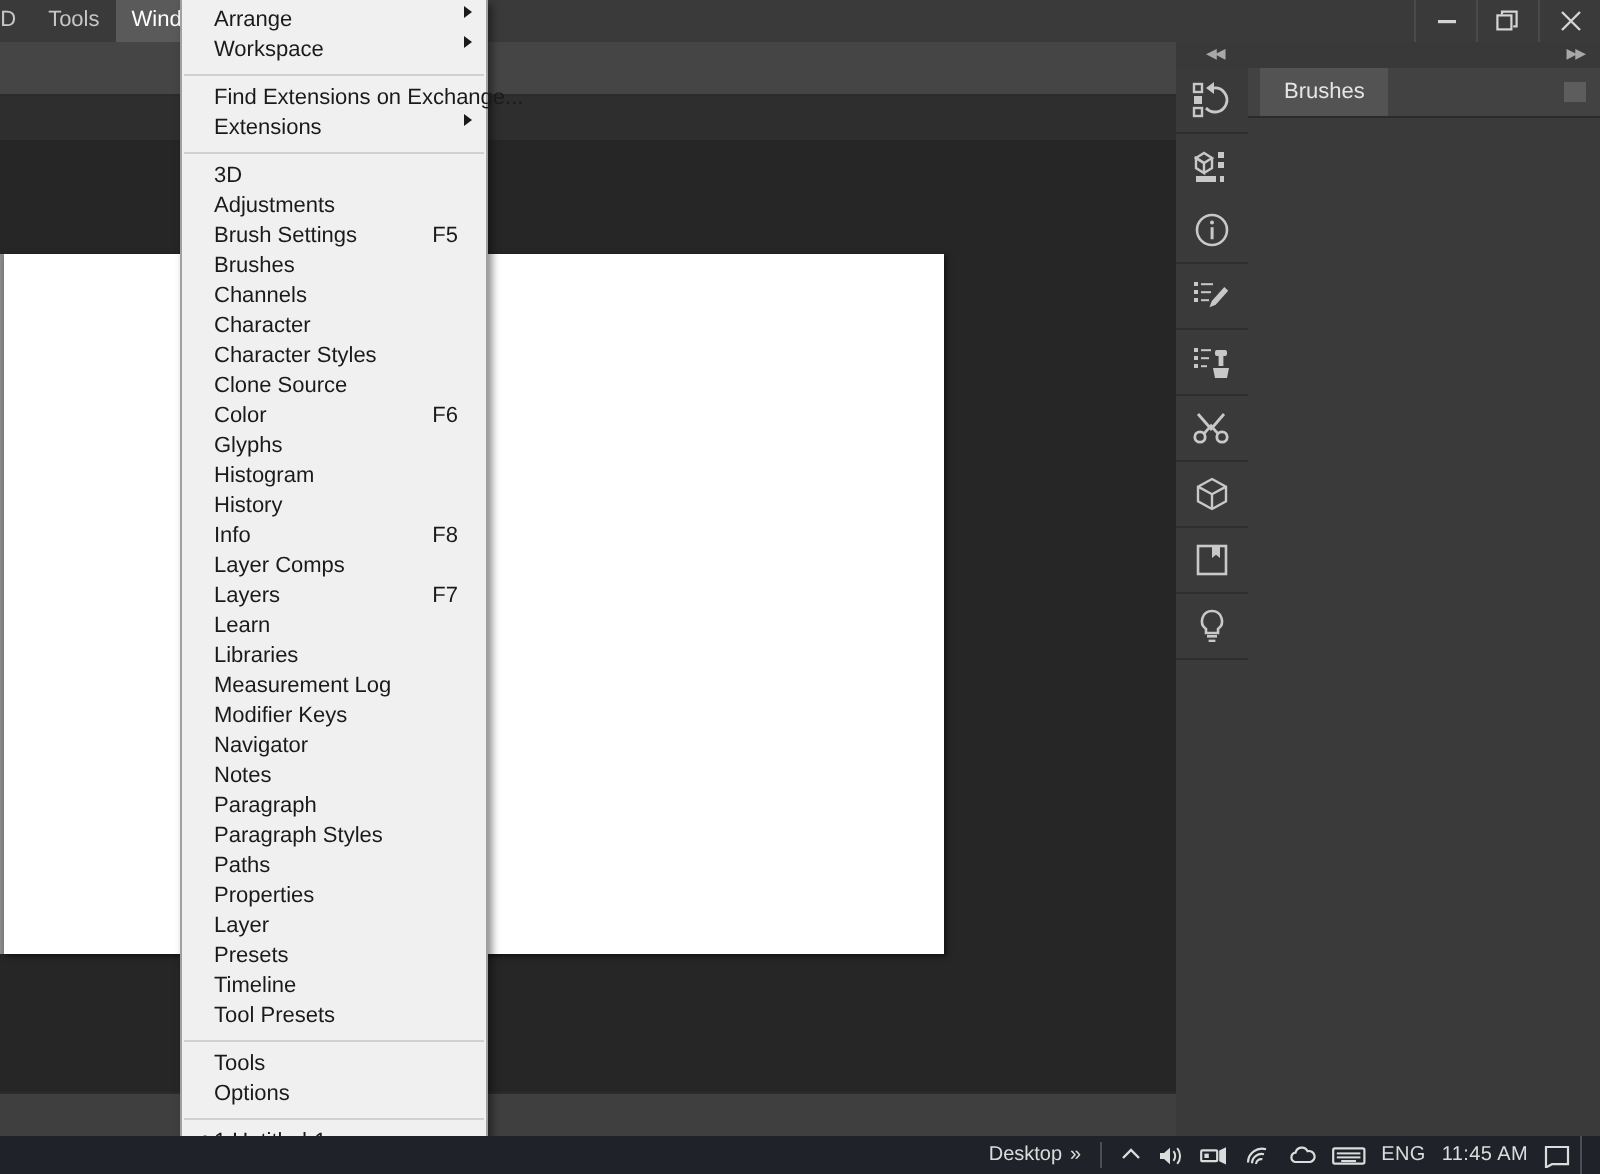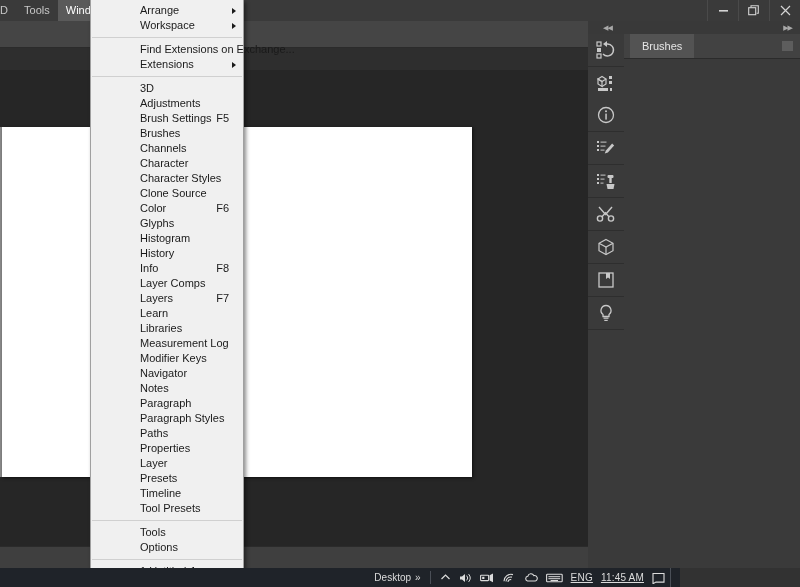--- a/index.html
+++ b/index.html
@@ -211,25 +211,24 @@
     font-size: 11px;
     color: #1a1a1a;
     padding: 3px 0 2px 0;
     box-sizing: border-box;
   }
   .mi {
     position: relative;
     height: 15px;
     line-height: 15px;
     display: flex;
-    align-items: center;
+    align-items: flex-start;
     padding: 0 6px 0 16px;
     white-space: nowrap;
     cursor: default;
-    margin-left: 33px;
   }
   .mi .mi-label { flex: 1 1 auto; }
   .mi .mi-accel {
     flex: 0 0 auto;
     color: #1a1a1a;
     padding-right: 8px;
     font-size: 11px;
   }
   .mi .mi-arrow {
     position: absolute;
@@ -249,21 +248,21 @@
   .mi-sep {
     height: 1px;
     background: #d0d0d0;
     margin: 4px 1px;
   }
 
   
   .taskbar {
     position: absolute;
     left: 0; bottom: 0;
-    width: 680px; height: 19px;
+    width: 800px; height: 19px;
     background: #1f2329;
     display: flex;
     align-items: center;
     justify-content: flex-end;
   }
   .tray {
     display: flex;
     align-items: center;
     height: 19px;
     color: #e3e3e3;
@@ -277,21 +276,21 @@
   }
   .tray-item {
     display: flex; align-items: center; justify-content: center;
     height: 19px;
     padding: 0 4px;
     color: #dcdcdc;
     font-size: 10px;
     white-space: nowrap;
   }
   .tray-item svg { display: block; }
-  .tray-text { letter-spacing: 0.2px; text-decoration: underline; }
+  .tray-text { letter-spacing: 0.2px; }
   .show-desktop {
     width: 7px; height: 19px;
     border-left: 1px solid #4a4f57;
   }
   .taskbar-left-label {
     color: #dcdcdc;
     font-size: 10px;
   }
 </style>
 </head>

